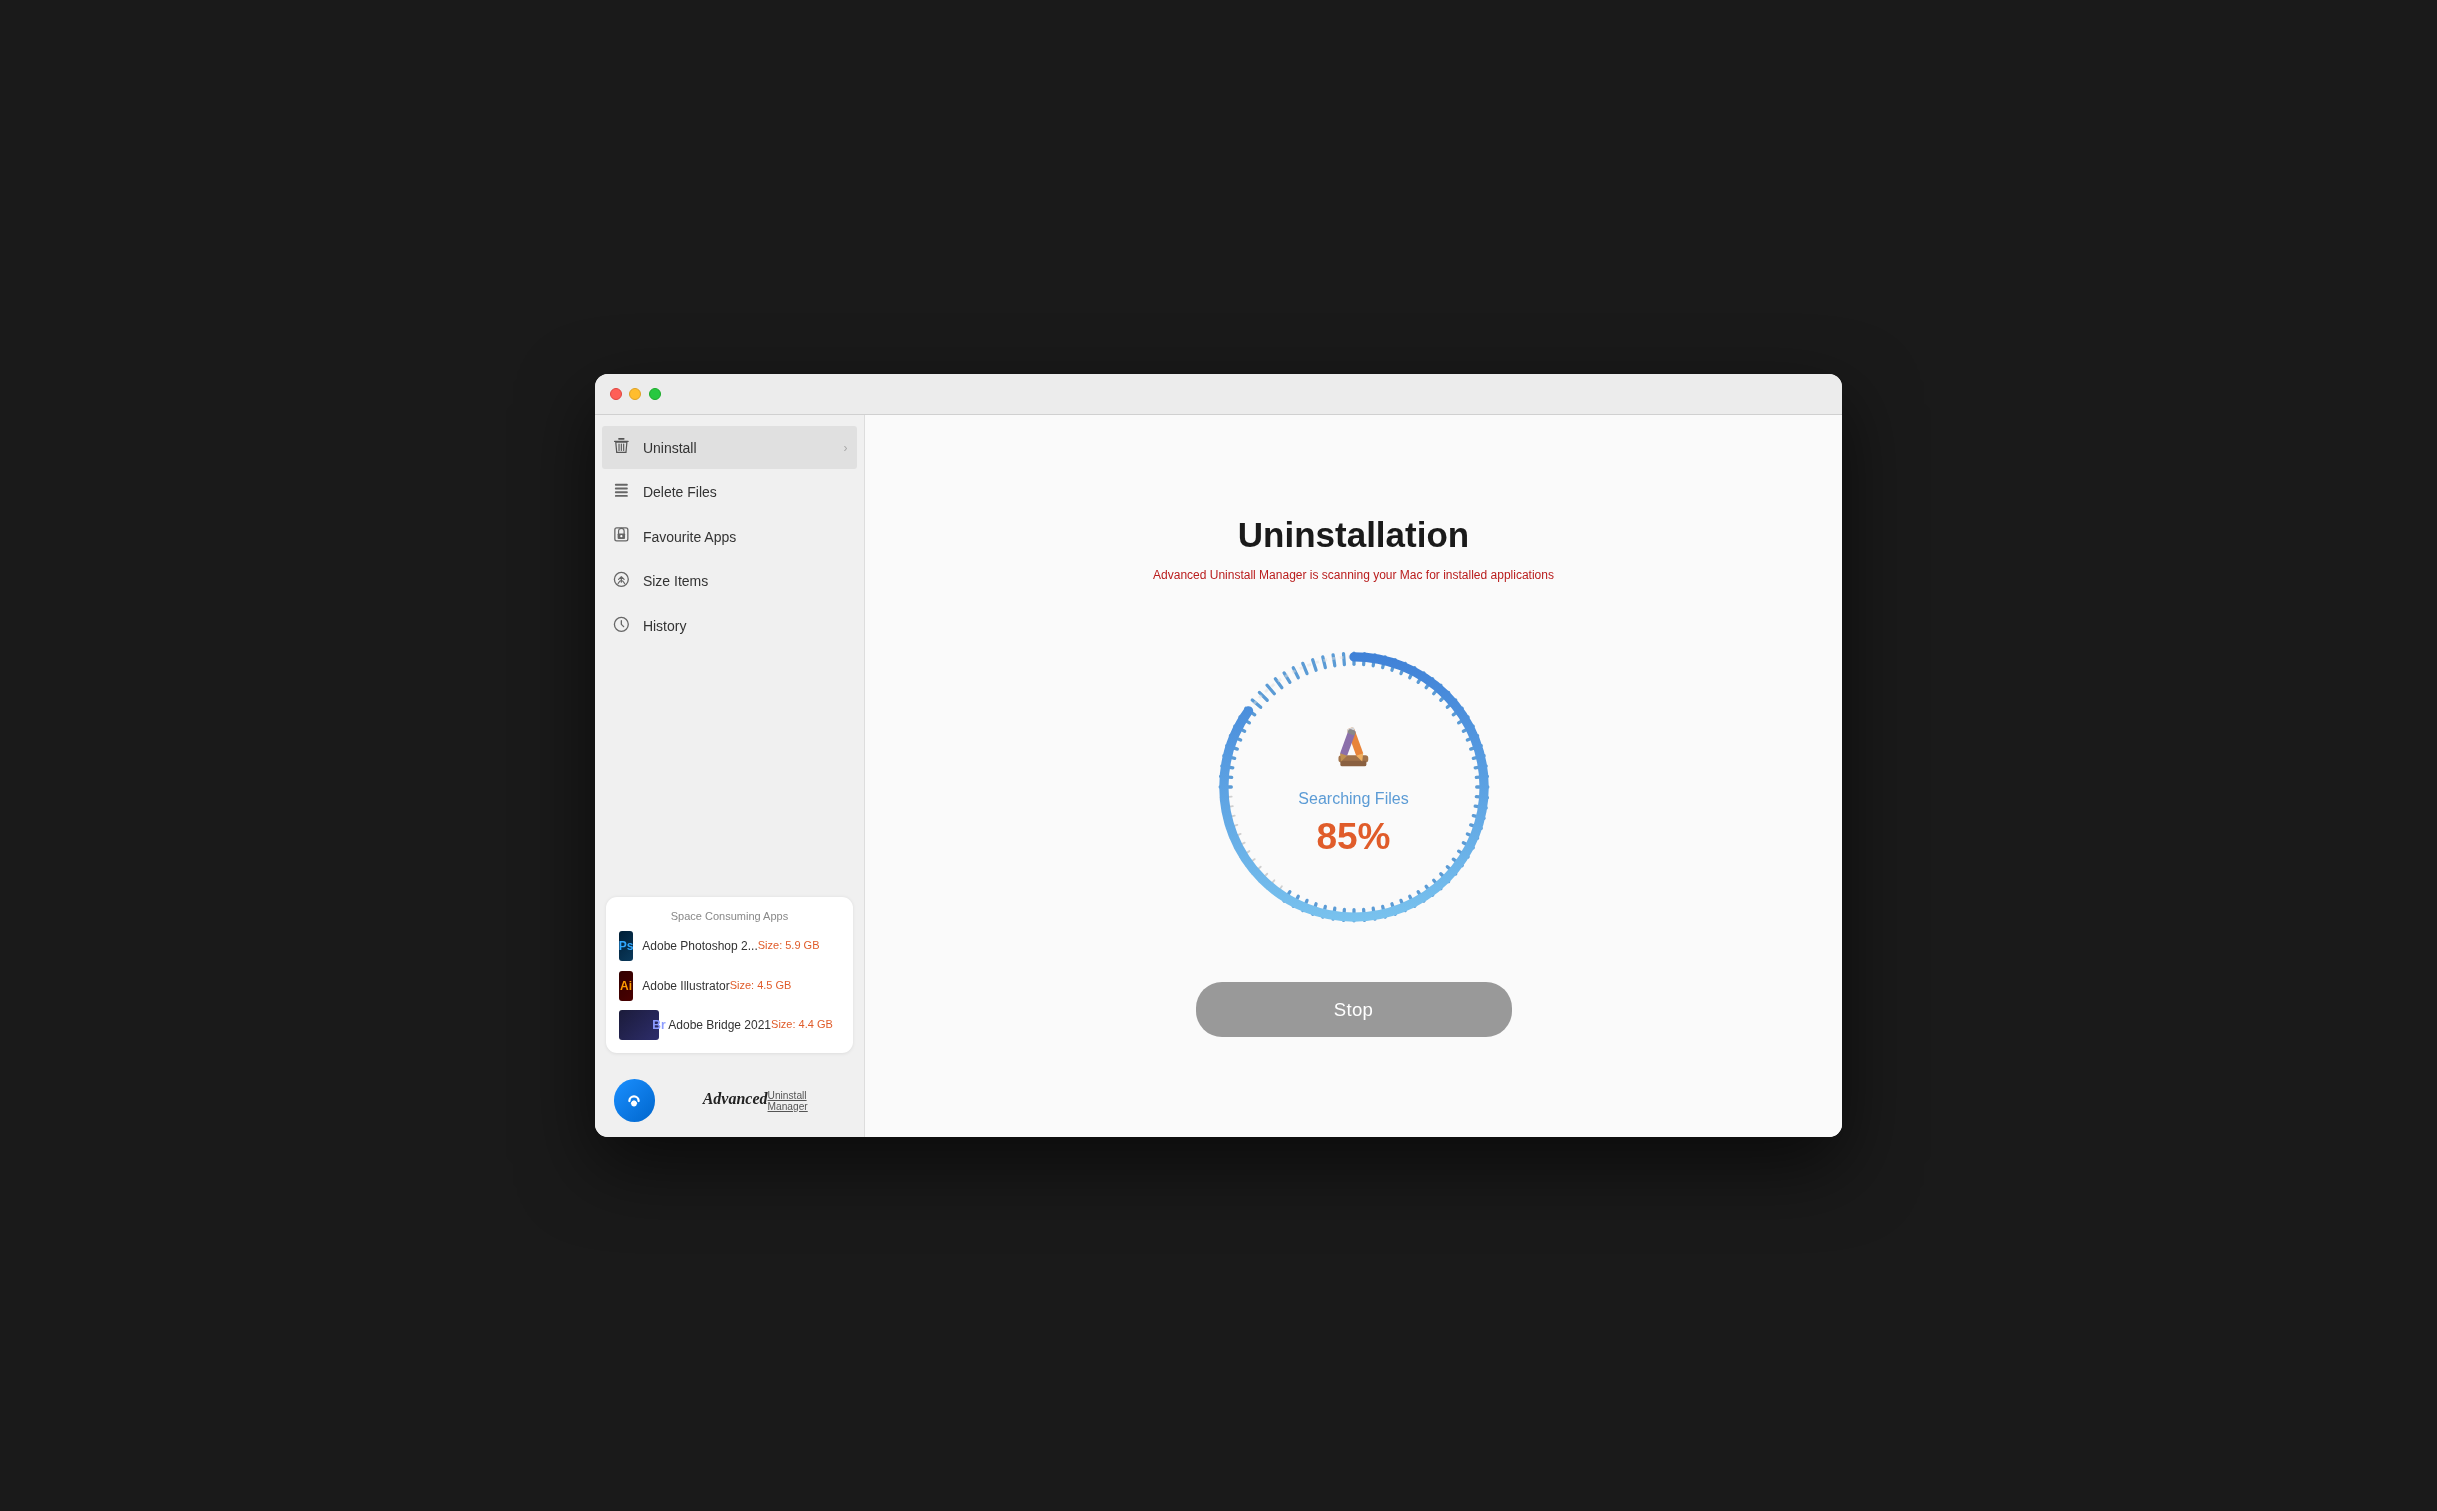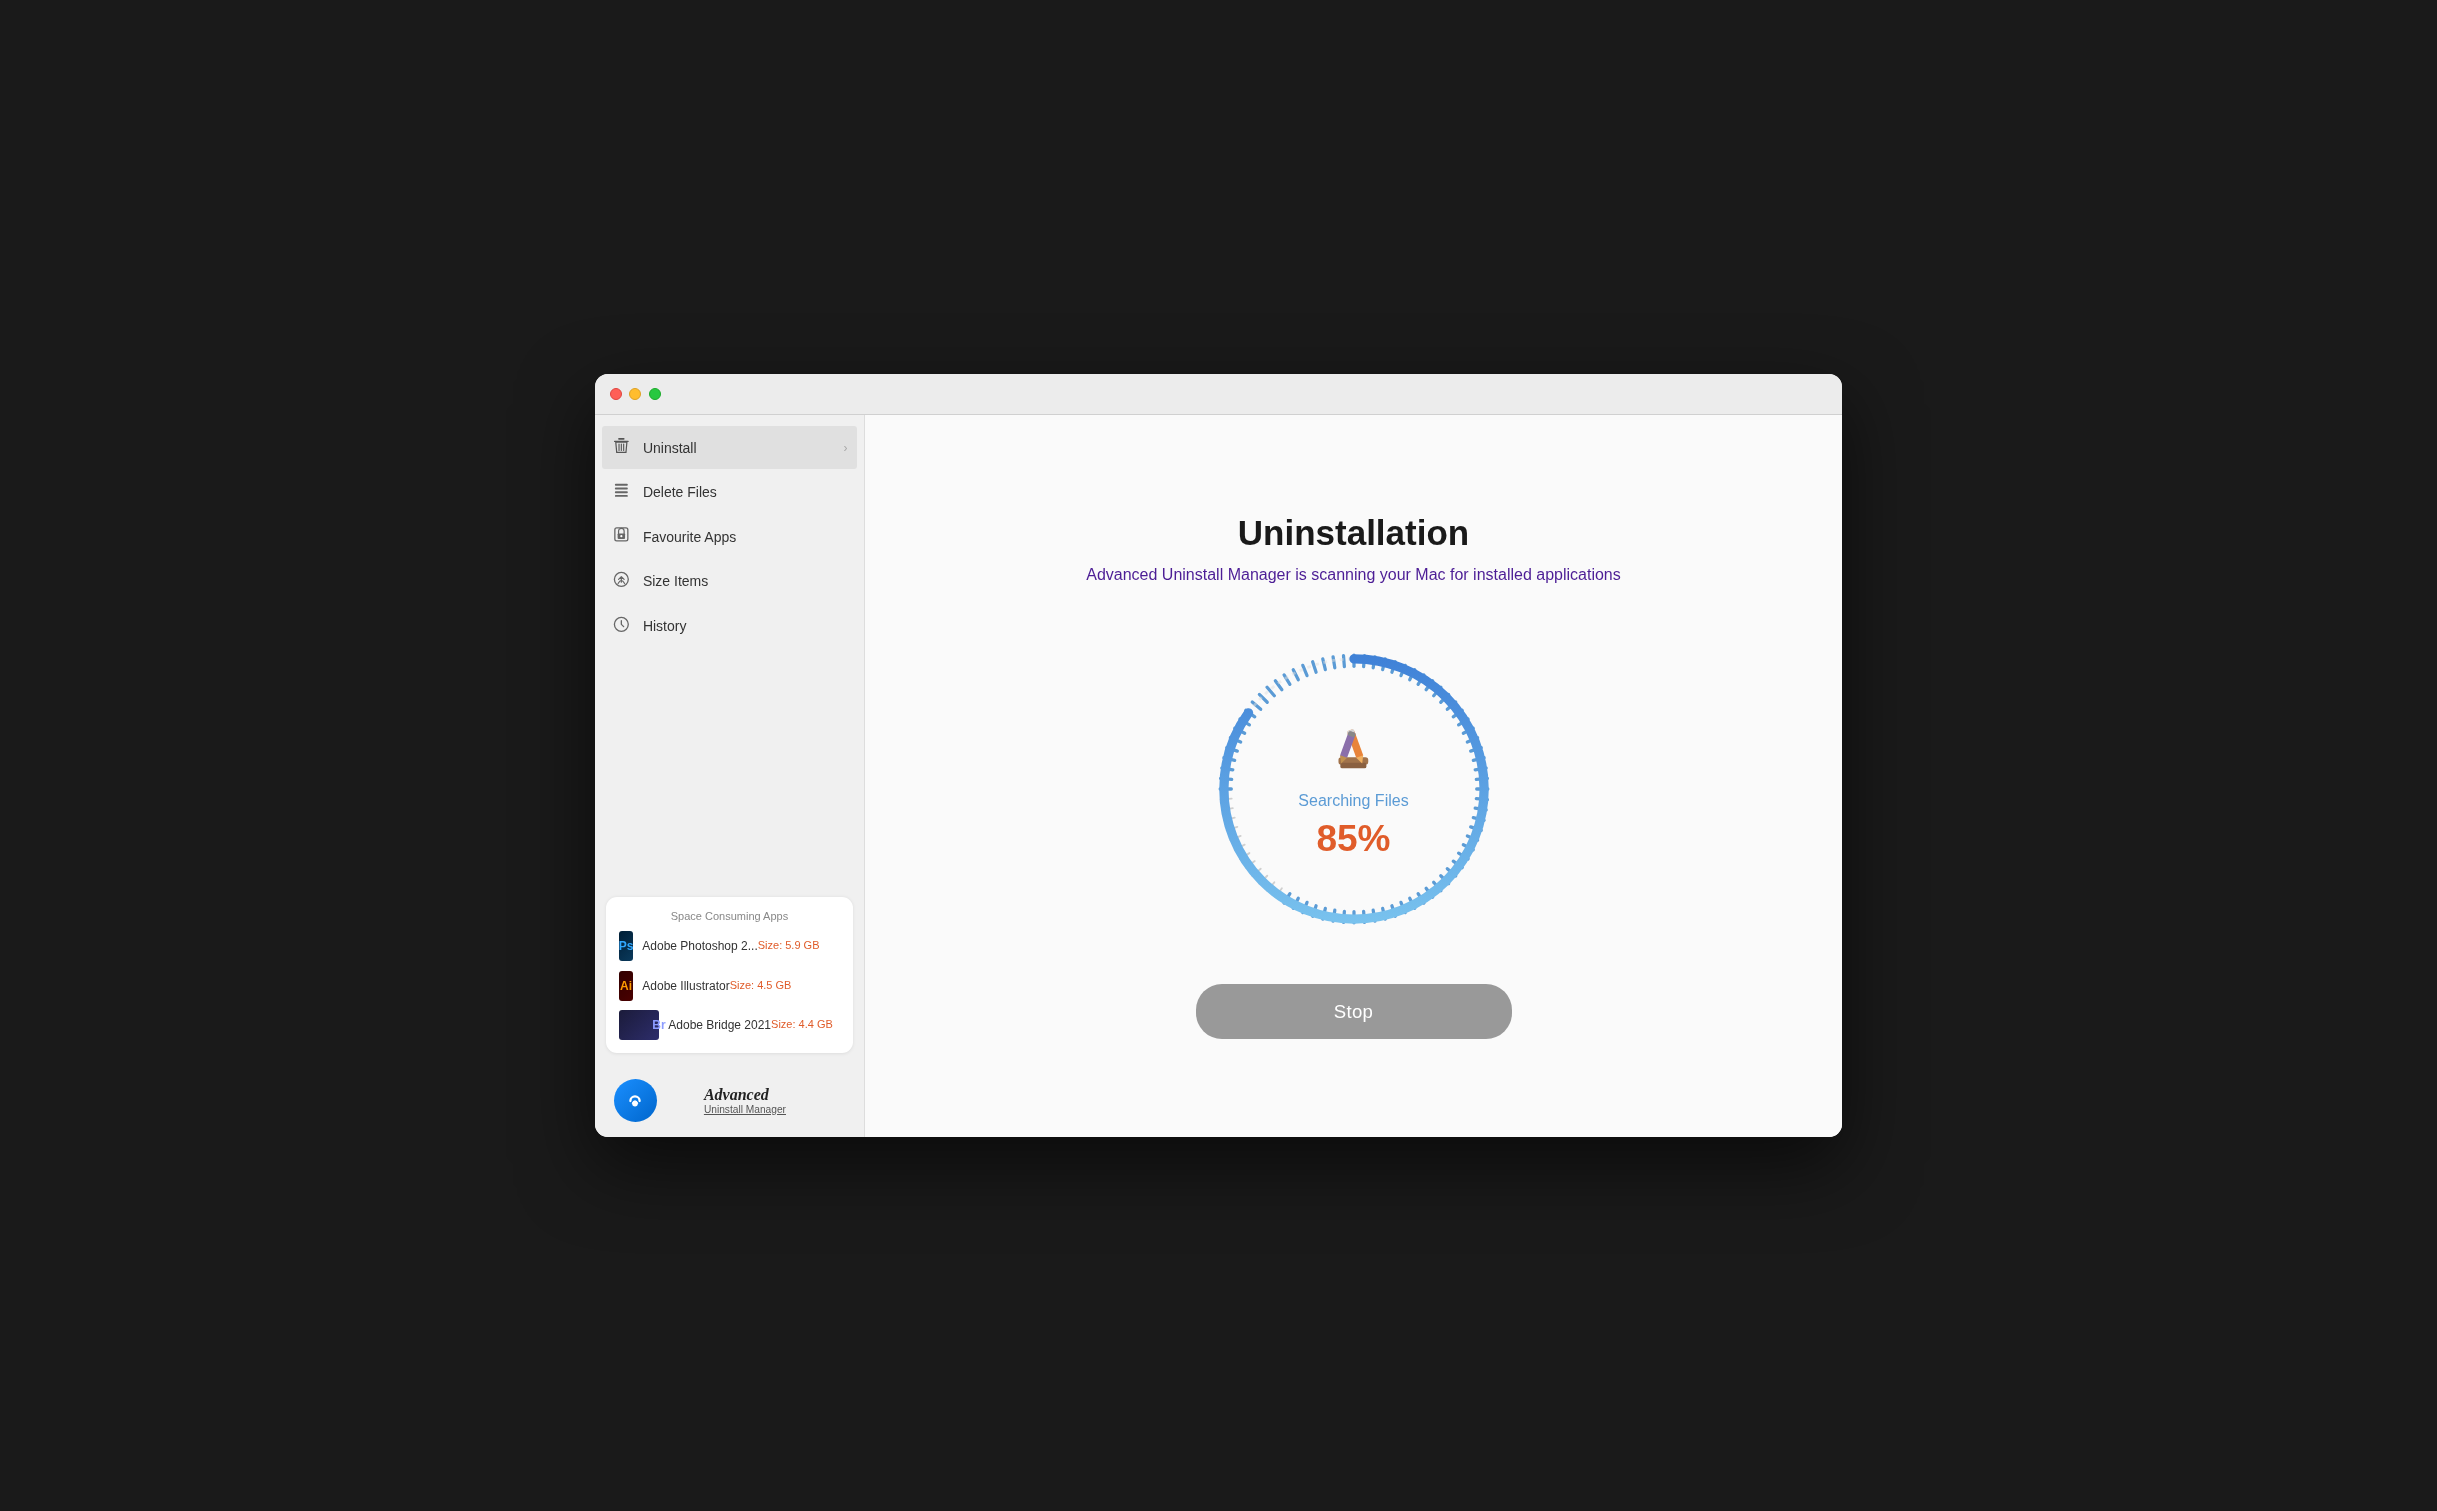--- a/index.html
+++ b/index.html
@@ -137,21 +137,20 @@
       border-radius: 50%;
       background: linear-gradient(135deg, #1a8fff, #0066cc);
       display: flex;
       align-items: center;
       justify-content: center;
       color: white;
       font-size: 16.7px;
     }
     .brand-text {
       display: flex;
-      flex-direction: column;
       margin-left: 38px;
     }
     .brand-name-fancy {
       font-size: 16px;
       font-style: italic;
       font-weight: 600;
       color: #222;
       font-family: Georgia, serif;
     }
     .brand-name-sub {
@@ -168,22 +167,22 @@
       padding: 37px;
       background: #fafafa;
     }
     .main-title {
       font-size: 35px;
       font-weight: 700;
       color: #1a1a1a;
       margin-bottom: 13px;
     }
     .main-subtitle {
-      font-size: 16px;
-      color: #4c1d95;
+      font-size: 12px;
+      color: #b91c1c;
       margin-bottom: 47px;
       text-align: center;
       max-width: 558px;
     }
     .progress-container {
       position: relative;
       width: 316px;
       height: 316px;
       margin-bottom: 37px;
     }

